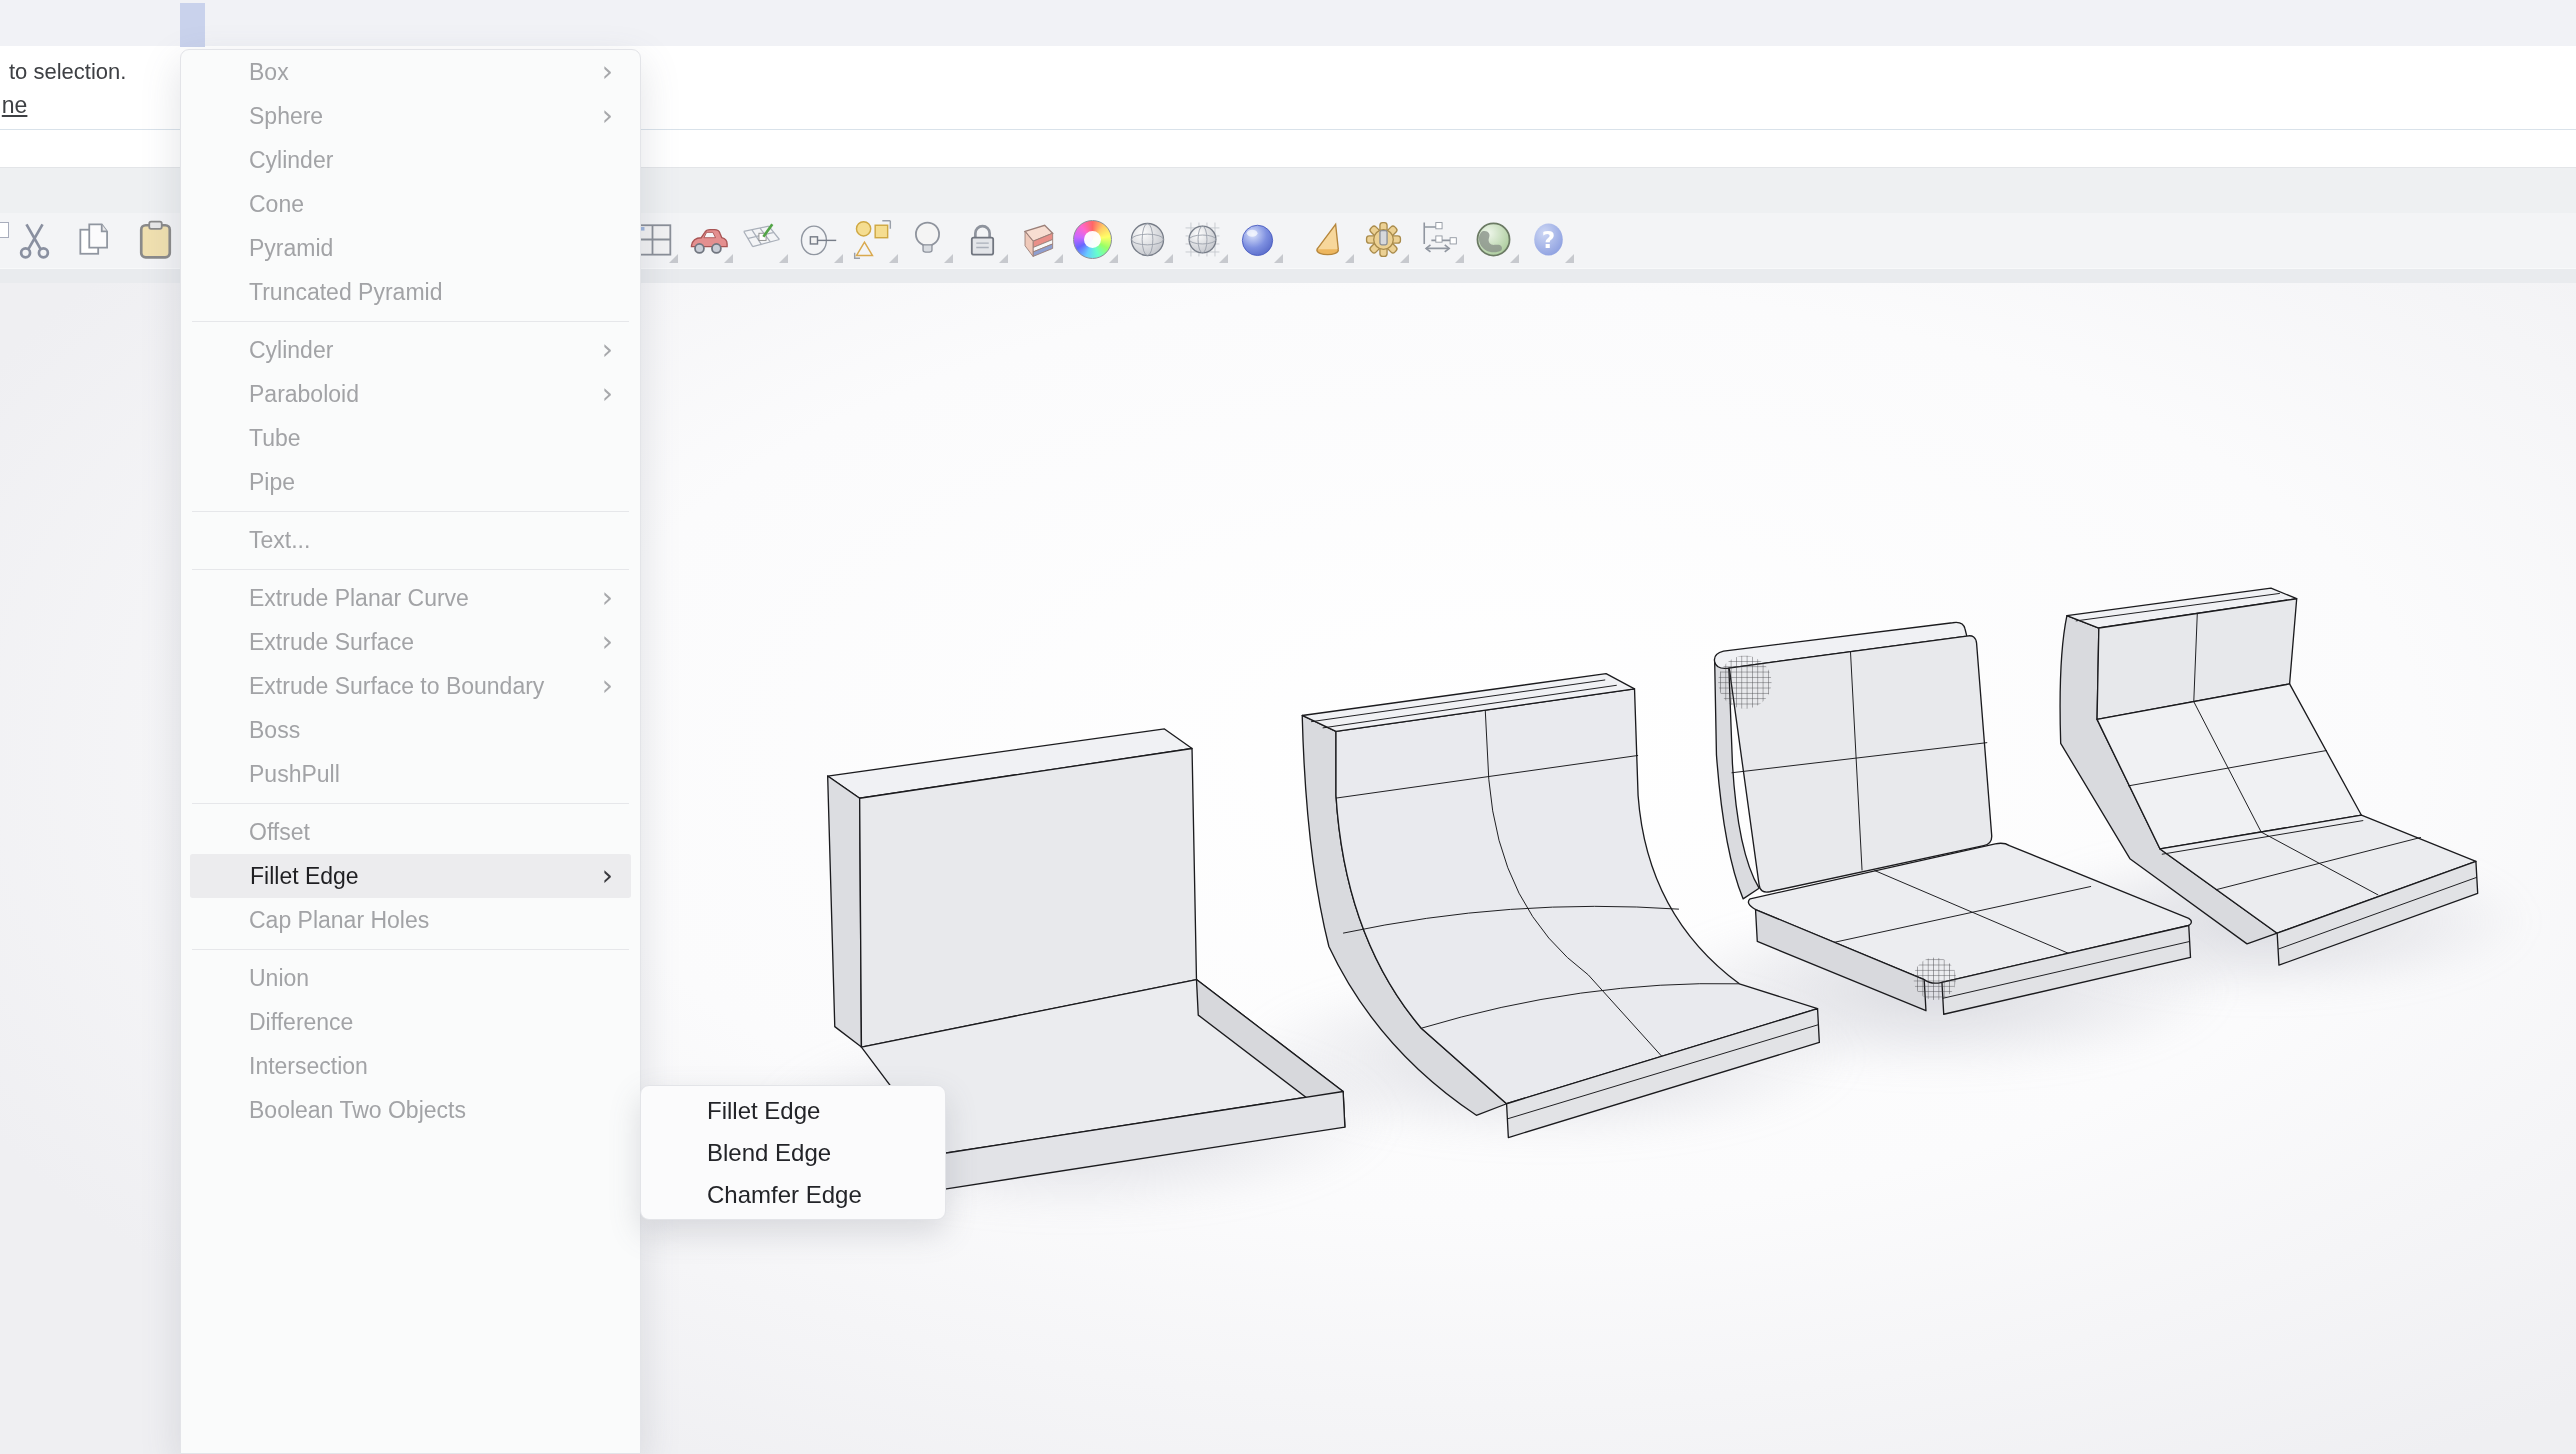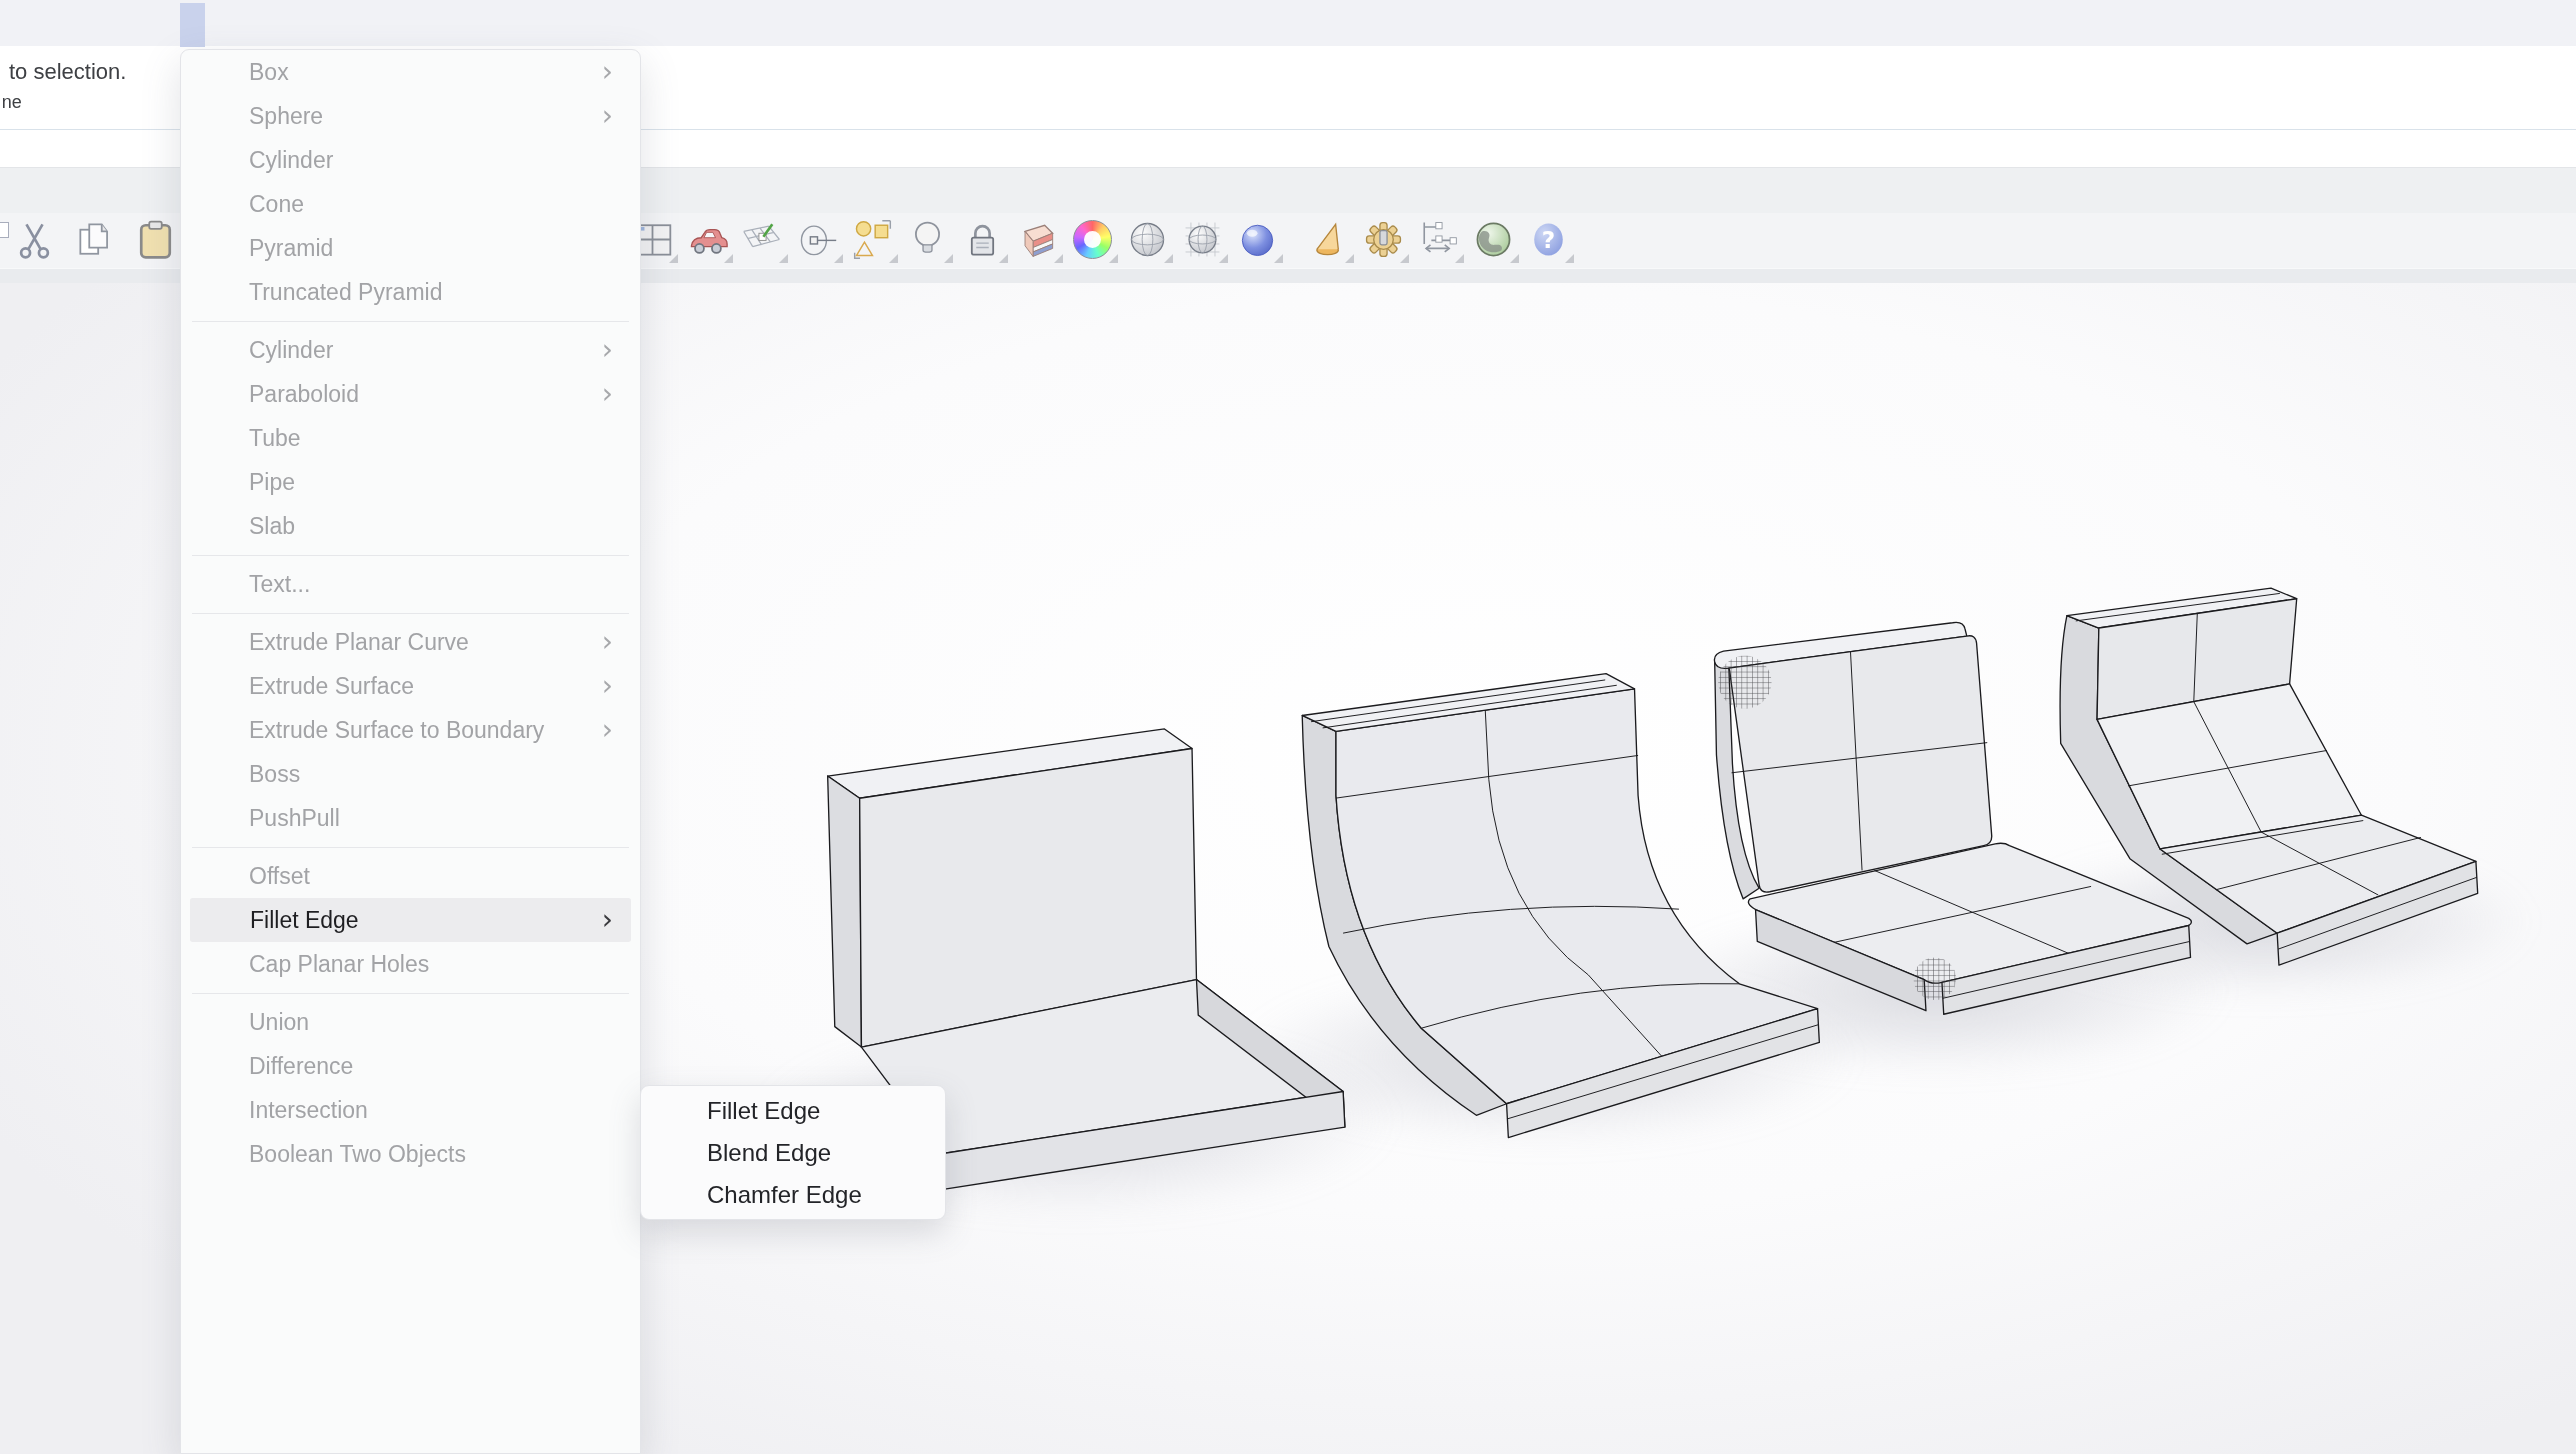--- a/index.html
+++ b/index.html
@@ -46,21 +46,21 @@
   .mb-items span:nth-of-type(11){left:1027px;}
   .mb-items span:nth-of-type(12){left:1141px;}
   .mb-items span.active{
     background:#c9d2ec;color:#2b2d33;padding:0 12.4px;top:2.7px;height:44px;line-height:44px;
   }
 
   
   .cmd-clip{position:absolute;left:9px;top:35px;height:11.5px;width:195px;overflow:hidden;z-index:1;}
   .cmd-clip span{display:block;margin-top:-11.5px;font-size:22px;color:#3e4044;letter-spacing:1.8px;}
   .cmd1{position:absolute;left:9px;top:59px;font-size:22px;color:#3e4044;z-index:1;}
-  .cmd2{position:absolute;left:1.8px;top:92px;font-size:18px;color:#3e4044;z-index:1;}
+  .cmd2{position:absolute;left:1.8px;top:92px;font-size:23px;color:#3e4044;z-index:1;text-decoration:underline;}
   .cmd-rule{position:absolute;left:0;top:129px;width:2576px;height:0.9px;background:#d9e2ea;z-index:1;}
 
   
   .tabbar{position:absolute;left:0;top:167px;width:2576px;height:46px;background:#eef0f2;border-top:0.9px solid #e3e5e8;z-index:3;}
   .tabs span{position:absolute;line-height:46px;font-size:21px;color:#b3b6bc;white-space:nowrap;cursor:default;}
   .tabs span:nth-of-type(1){left:8px;}
   .tabs span:nth-of-type(2){left:139px;}
   .tabs span:nth-of-type(3){left:640px;}
   .tabs span:nth-of-type(4){left:698px;}
   .tabs span:nth-of-type(5){left:847px;}
@@ -457,24 +457,20 @@
         <span class="arrow">›</span>
       </div>
       <div class="menu-item">
         <span class="mi-label">Tube</span>
         <span class="arrow" style="visibility: hidden;">›</span>
       </div>
       <div class="menu-item">
         <span class="mi-label">Pipe</span>
         <span class="arrow" style="visibility: hidden;">›</span>
       </div>
-      <div class="menu-item">
-        <span class="mi-label">Slab</span>
-        <span class="arrow" style="visibility: hidden;">›</span>
-      </div>
       <div class="menu-sep"></div>
       <div class="menu-item">
         <span class="mi-label">Text...</span>
         <span class="arrow" style="visibility: hidden;">›</span>
       </div>
       <div class="menu-sep"></div>
       <div class="menu-item">
         <span class="mi-label">Extrude Planar Curve</span>
         <span class="arrow">›</span>
       </div>

